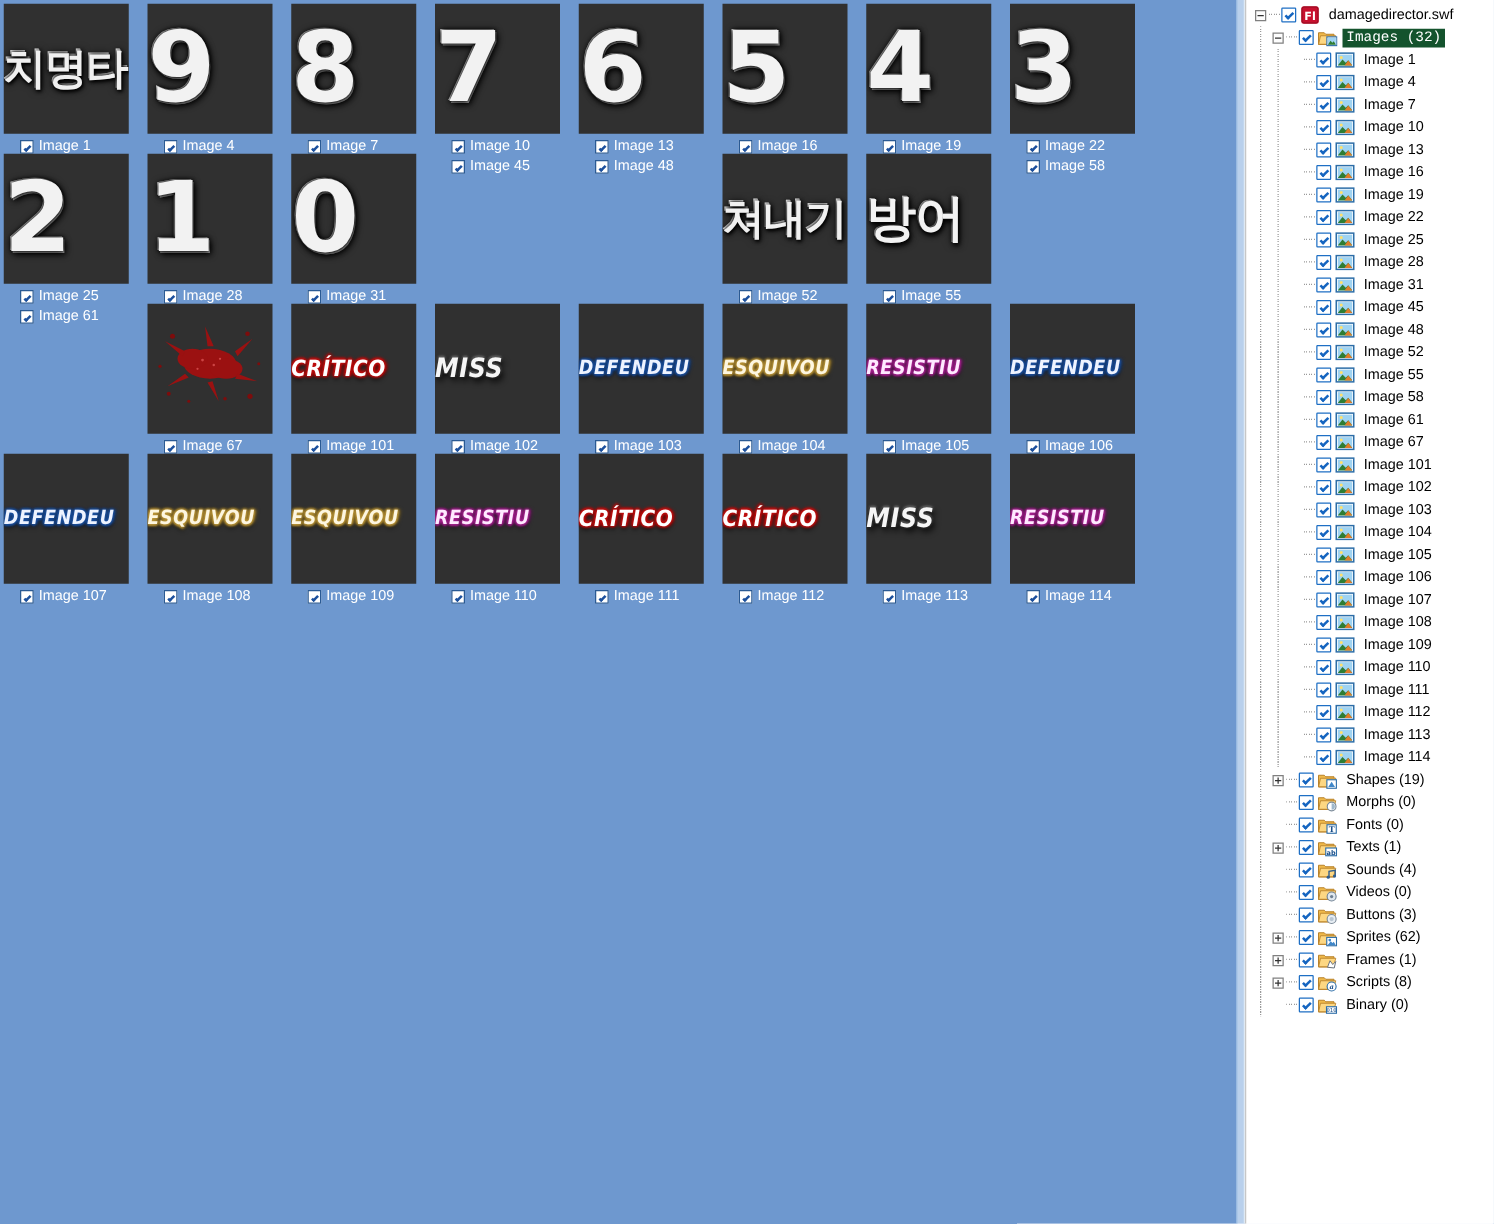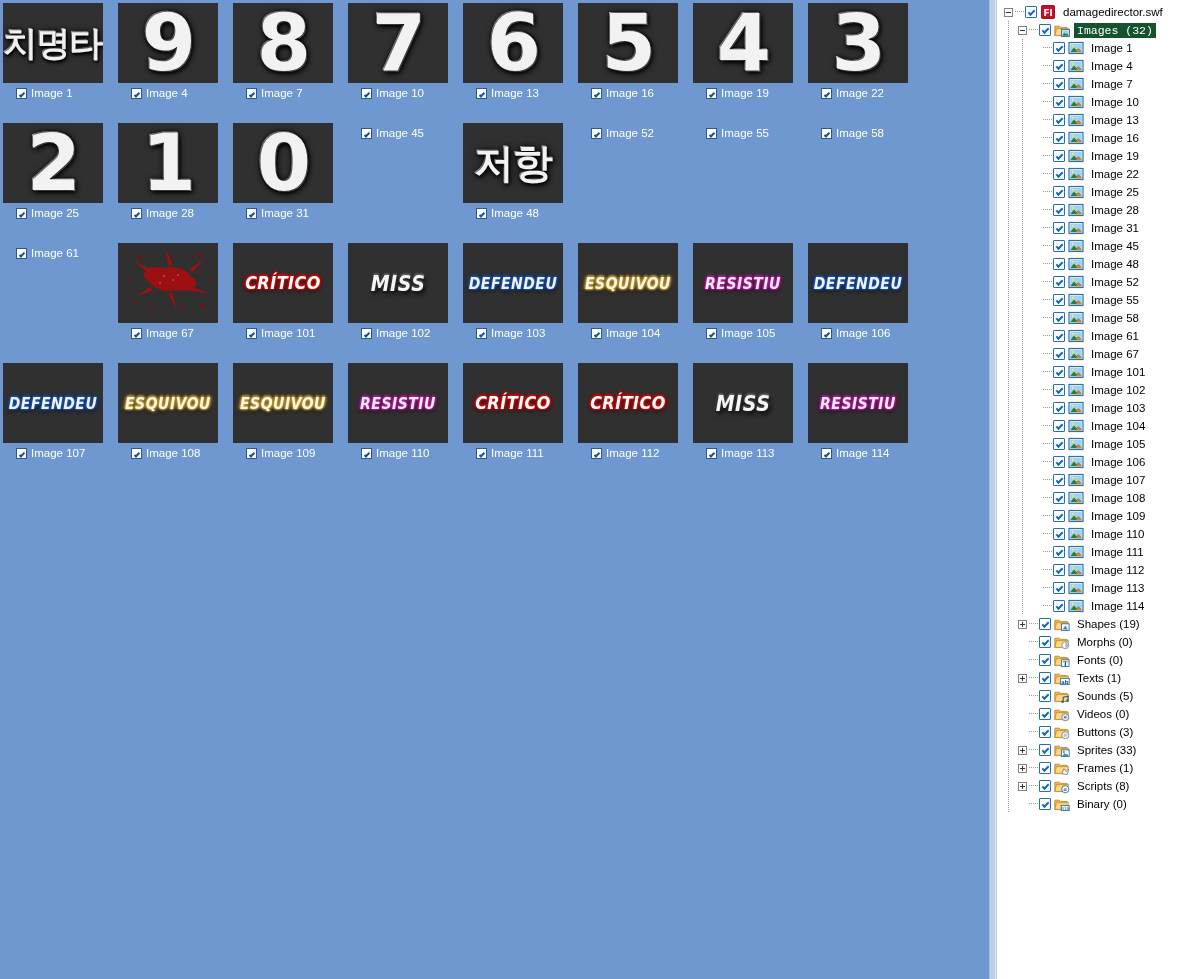--- a/index.html
+++ b/index.html
@@ -34,27 +34,27 @@
   .thumb-cell {
     width: 115px;
     height: 120px;
     display: flex;
     flex-direction: column;
     align-items: flex-start;
     margin: 0;
   }
   .thumb-img {
     width: 100px;
-    height: 80px;
+    height: 104px;
     background: #303030;
     border: 0;
     position: relative;
     display: flex;
     align-items: center;
-    justify-content: center;
+    justify-content: flex-start;
     overflow: hidden;
     flex: 0 0 auto;
   }
   .thumb-label {
     height: 20px;
     line-height: 20px;
     display: flex;
     align-items: center;
     gap: 4px;
     padding-left: 13px;
@@ -376,35 +376,38 @@
             <span>Image 31</span>
           </div>
         </div>
         <div class="thumb-cell">
           <div class="thumb-label">
             <span class="cb"></span>
             <span>Image 45</span>
           </div>
         </div>
         <div class="thumb-cell">
-          <div class="thumb-img">
-            <span class="art hangul-xl">저항</span>
-          </div>
           <div class="thumb-label">
             <span class="cb"></span>
             <span>Image 48</span>
           </div>
         </div>
         <div class="thumb-cell">
+          <div class="thumb-img">
+            <span class="art hangul-lg">쳐내기</span>
+          </div>
           <div class="thumb-label">
             <span class="cb"></span>
             <span>Image 52</span>
           </div>
         </div>
         <div class="thumb-cell">
+          <div class="thumb-img">
+            <span class="art hangul-xl">방어</span>
+          </div>
           <div class="thumb-label">
             <span class="cb"></span>
             <span>Image 55</span>
           </div>
         </div>
         <div class="thumb-cell">
           <div class="thumb-label">
             <span class="cb"></span>
             <span>Image 58</span>
           </div>
@@ -1301,21 +1304,21 @@
         <span class="tcb"></span>
         <span style="display: flex;">
           <svg class="ticon" viewBox="0 0 16 16">
             <path d="M0.8 4.2 L0.8 13.6 L13.2 13.6 L13.2 5.4 L6.6 5.4 L5.4 4.2 Z" fill="#f0b94a" stroke="#b9822a" stroke-width="0.8"></path>
             <path d="M2.4 6.6 L14.6 6.6 L12.8 13.4 L0.9 13.4 Z" fill="#fdd782" stroke="#b9822a" stroke-width="0.7"></path>
             <path d="M9.2 13.6 L9.2 9.1 L14.2 8.2 L14.2 12.7" fill="none" stroke="#2f5d8e" stroke-width="1.1"></path>
             <circle cx="8.6" cy="13.7" r="1.3" fill="#2f5d8e"></circle>
             <circle cx="13.6" cy="12.8" r="1.3" fill="#2f5d8e"></circle>
           </svg>
         </span>
-        <span class="tlabel">Sounds (5)</span>
+        <span class="tlabel">Sounds (4)</span>
       </div>
       <div class="tree-row">
         <span class="indent" style="width: 21px;">
           <span class="vline" style="left: 11px;"></span>
         </span>
         <span class="twisty-space"></span>
         <span class="dots"></span>
         <span class="tcb"></span>
         <span style="display: flex;">
           <svg class="ticon" viewBox="0 0 16 16">
@@ -1353,21 +1356,21 @@
         <span class="tcb"></span>
         <span style="display: flex;">
           <svg class="ticon" viewBox="0 0 16 16">
             <path d="M0.8 4.2 L0.8 13.6 L13.2 13.6 L13.2 5.4 L6.6 5.4 L5.4 4.2 Z" fill="#f0b94a" stroke="#b9822a" stroke-width="0.8"></path>
             <path d="M2.4 6.6 L14.6 6.6 L12.8 13.4 L0.9 13.4 Z" fill="#fdd782" stroke="#b9822a" stroke-width="0.7"></path>
             <rect x="7.4" y="7.9" width="7.8" height="6.7" fill="#ffffff" stroke="#2d6ea8" stroke-width="0.9"></rect>
             <circle cx="9.8" cy="10" r="1.1" fill="#3f87c9"></circle>
             <path d="M8.2 14 L10.6 11 L12 12.4 L13 11.4 L14.5 14 Z" fill="#3f87c9"></path>
           </svg>
         </span>
-        <span class="tlabel">Sprites (33)</span>
+        <span class="tlabel">Sprites (62)</span>
       </div>
       <div class="tree-row">
         <span class="indent" style="width: 21px;">
           <span class="vline" style="left: 11px;"></span>
         </span>
         <span class="twisty plus"></span>
         <span class="dots"></span>
         <span class="tcb"></span>
         <span style="display: flex;">
           <svg class="ticon" viewBox="0 0 16 16">

